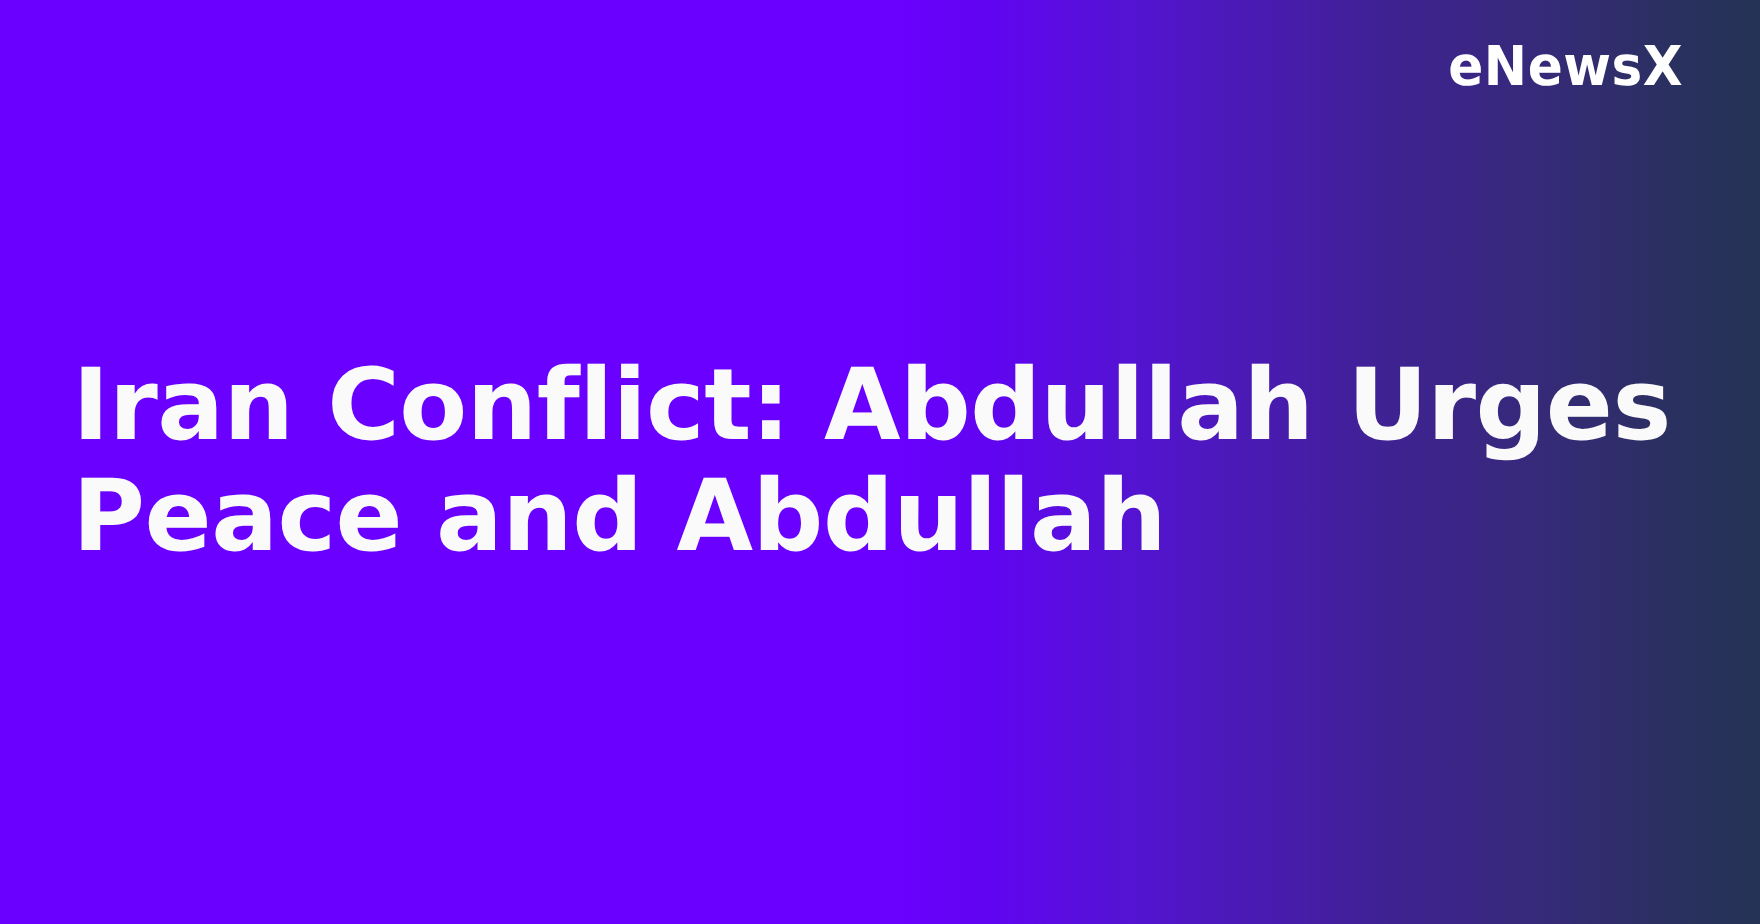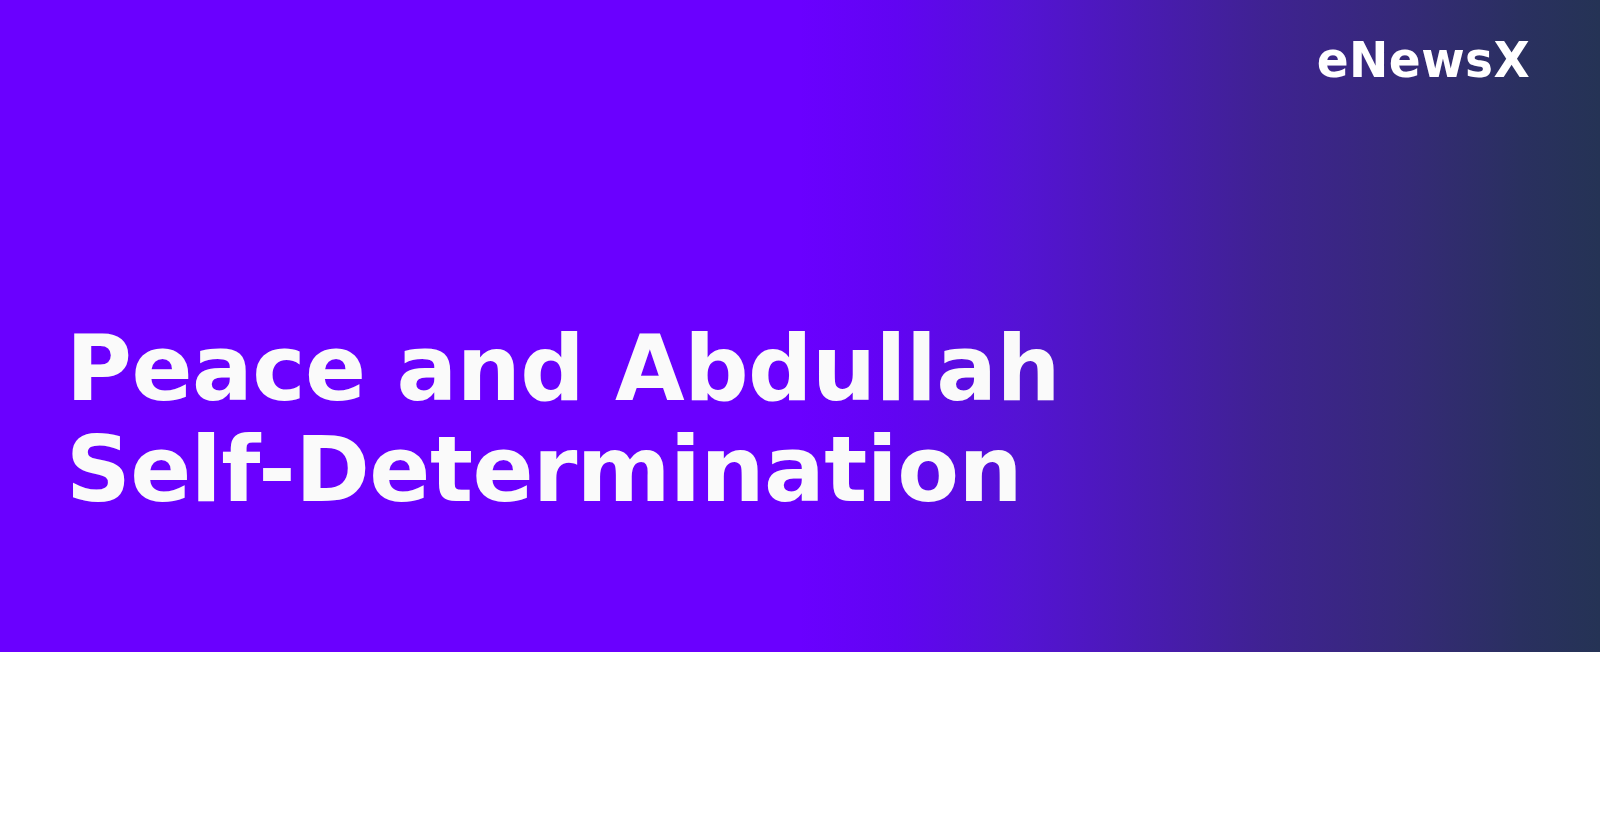--- a/index.html
+++ b/index.html
@@ -10,21 +10,21 @@
   body {
     width: 1600px;
     height: 840px;
     overflow: hidden;
     font-family: "DejaVu Sans", sans-serif;
   }
 
   .news-card {
     position: relative;
     width: 1600px;
-    height: 652px;
+    height: 840px;
     box-sizing: border-box;
     background: linear-gradient(
         90deg,
         #6a00ff 0%,
         #6a00ff 50%,
         #6104f2 56%,
         #5413d3 64%,
         #4a1ab4 71%,
         #3f2292 79%,
         #352a77 88%,
@@ -95,18 +95,18 @@
 <body>
 
 <div class="news-card">
 
   <div class="brand-bar">
     <div class="brand-logo">eNewsX</div>
   </div>
 
   <div class="headline-block">
     <h1 class="headline">
+      <span class="line">Iran Conflict: Abdullah Urges</span>
       <span class="line">Peace and Abdullah</span>
-      <span class="line">Self-Determination</span>
     </h1>
   </div>
 
 </div>
 
 </body></html>

